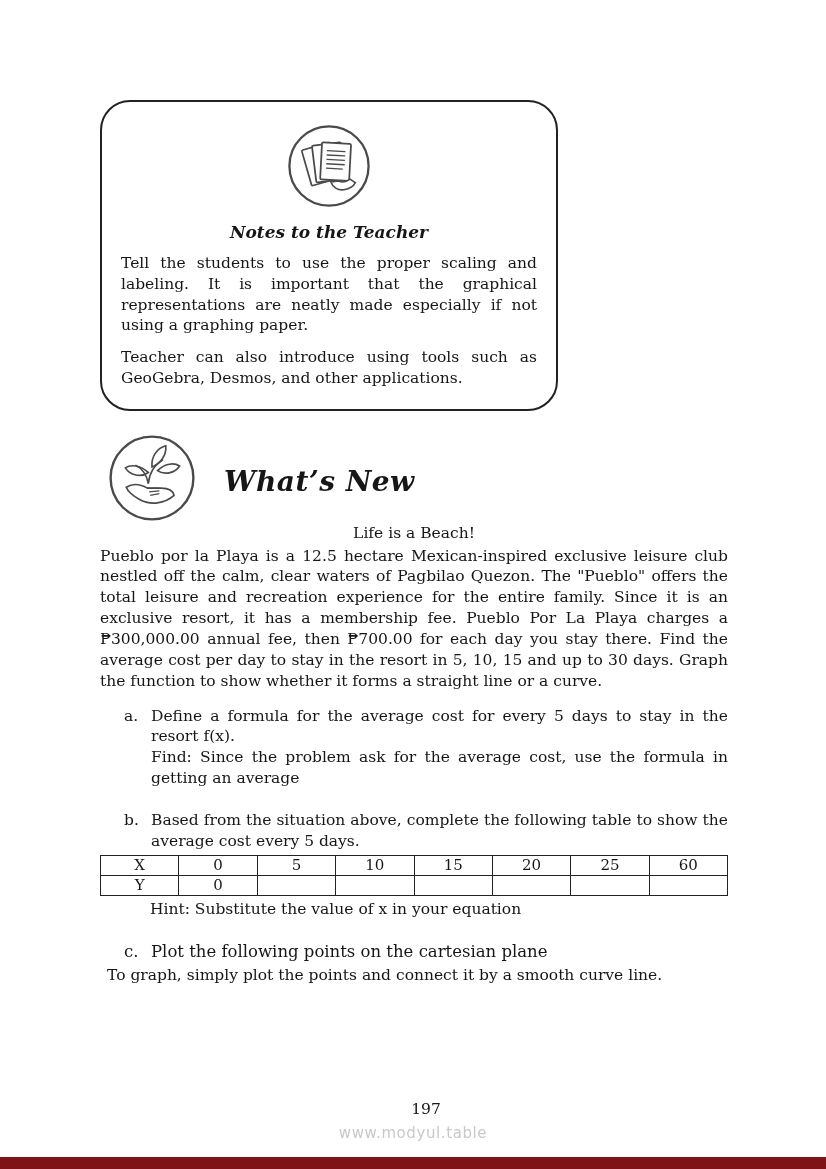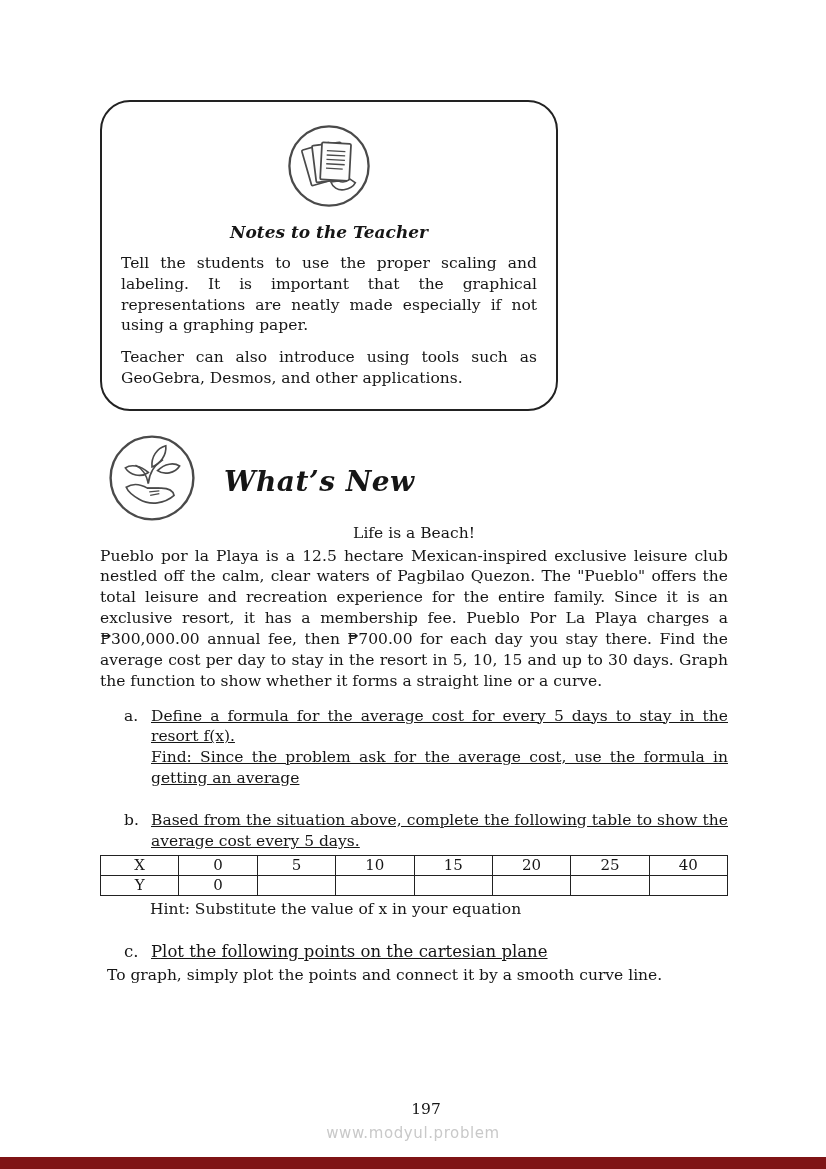--- a/index.html
+++ b/index.html
@@ -36,21 +36,21 @@
   .wn-title {
     font-size: 28px; font-weight: bold; font-style: italic;
     margin: 16px 0 8px 26px; letter-spacing: 0.5px;
   }
   .subtitle { text-align: center; font-size: 15.5px; margin: 0; }
   .intro { font-size: 15.5px; line-height: 1.345; margin: 4px 0 0; }
 
   
   .list-item { display: flex; margin: 14px 0 0 24px; font-size: 15.5px; line-height: 1.345; }
   .list-label { width: 27px; flex: none; }
-  .list-body { flex: 1; text-decoration: underline; }
+  .list-body { flex: 1; }
   .item-b { margin-top: 21px; }
 
   
   .values-table { border-collapse: collapse; table-layout: fixed; width: 628px; margin-top: 3px; }
   .values-table td {
     border: 1.5px solid #222;
     height: 19px; text-align: center; vertical-align: middle;
     font-size: 15px; padding: 0;
   }
   .hint-line { font-size: 15.5px; margin: 4px 0 0 50px; }
@@ -135,21 +135,21 @@
   <table class="values-table">
     <tbody>
         <tr>
       <td>X</td>
       <td>0</td>
       <td>5</td>
       <td>10</td>
       <td>15</td>
       <td>20</td>
       <td>25</td>
-      <td>40</td>
+      <td>60</td>
     </tr>
     <tr>
       <td>Y</td>
       <td>0</td>
       <td></td>
       <td></td>
       <td></td>
       <td></td>
       <td></td>
       <td></td>
@@ -161,14 +161,14 @@
 
   <div class="list-item item-c">
     <span class="list-label">c.</span>
     <div class="list-body">Plot the following points on the cartesian plane</div>
   </div>
   <p class="c-note">To graph, simply plot the points and connect it by a smooth curve line.</p>
 
 </div>
 
 <div class="page-number">197</div>
-<div class="watermark">www.modyul.problem</div>
+<div class="watermark">www.modyul.table</div>
 <div class="bottom-bar"></div>
 
 </body></html>

